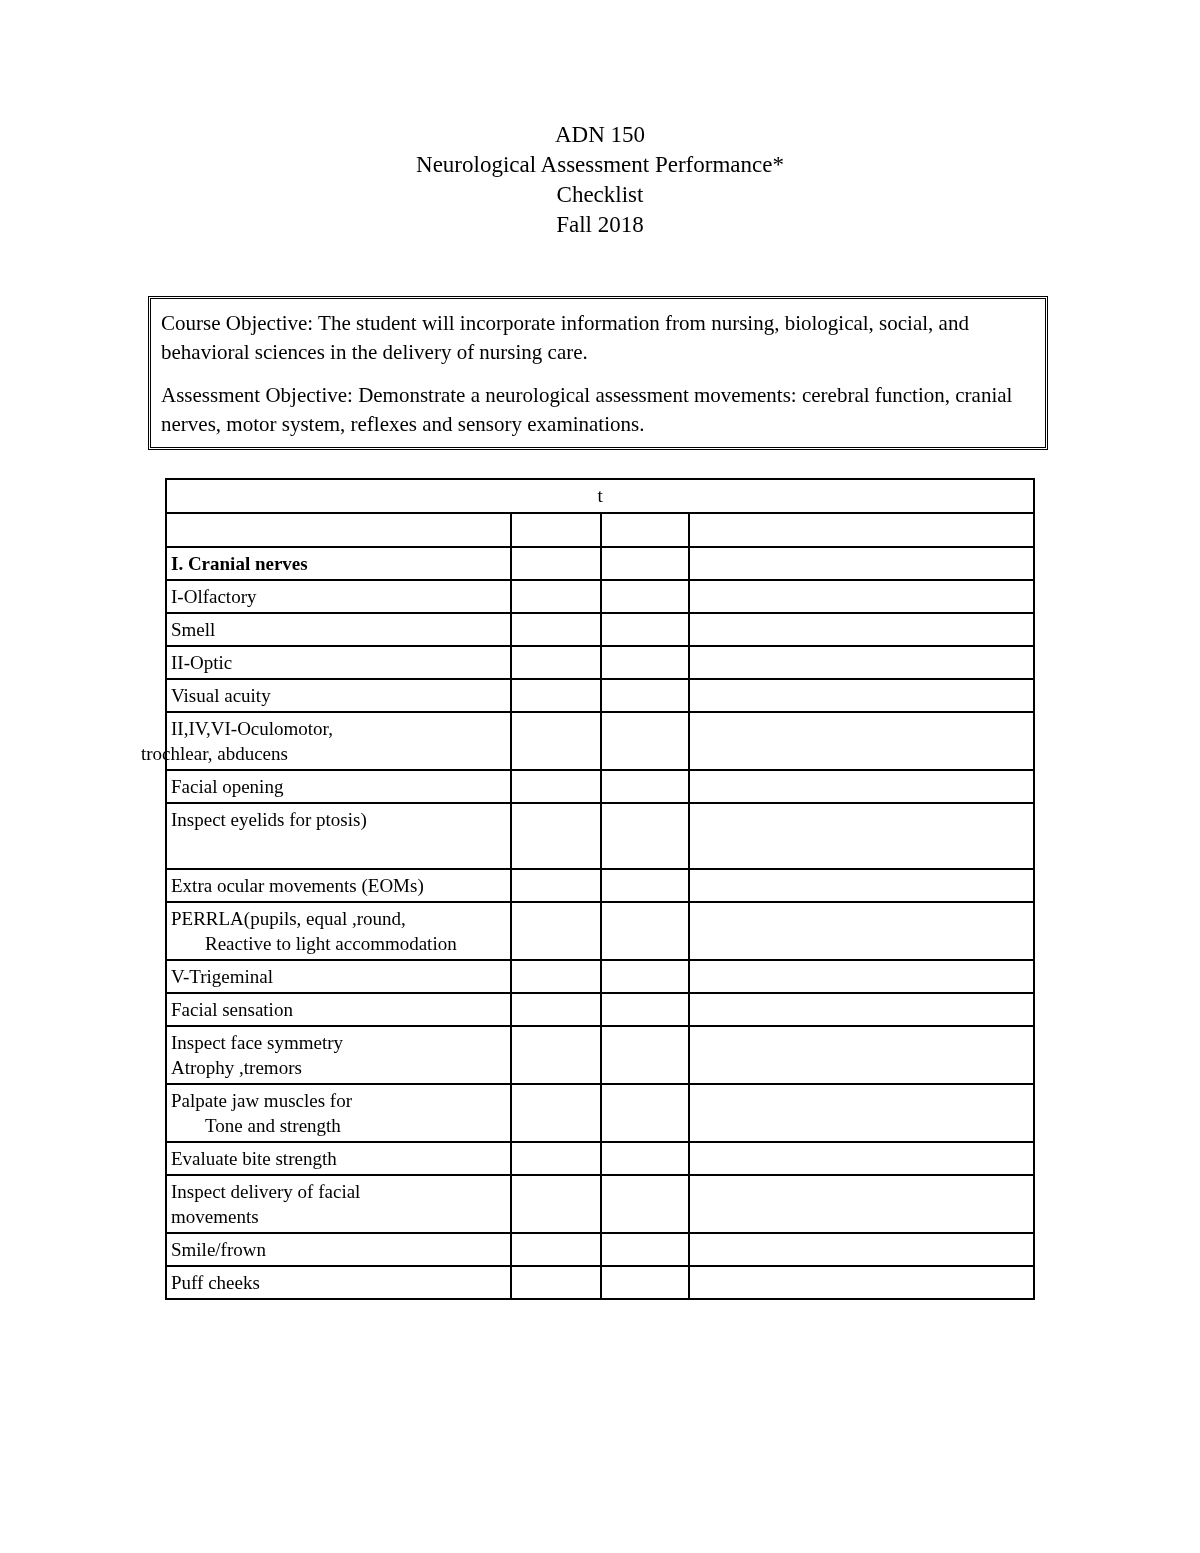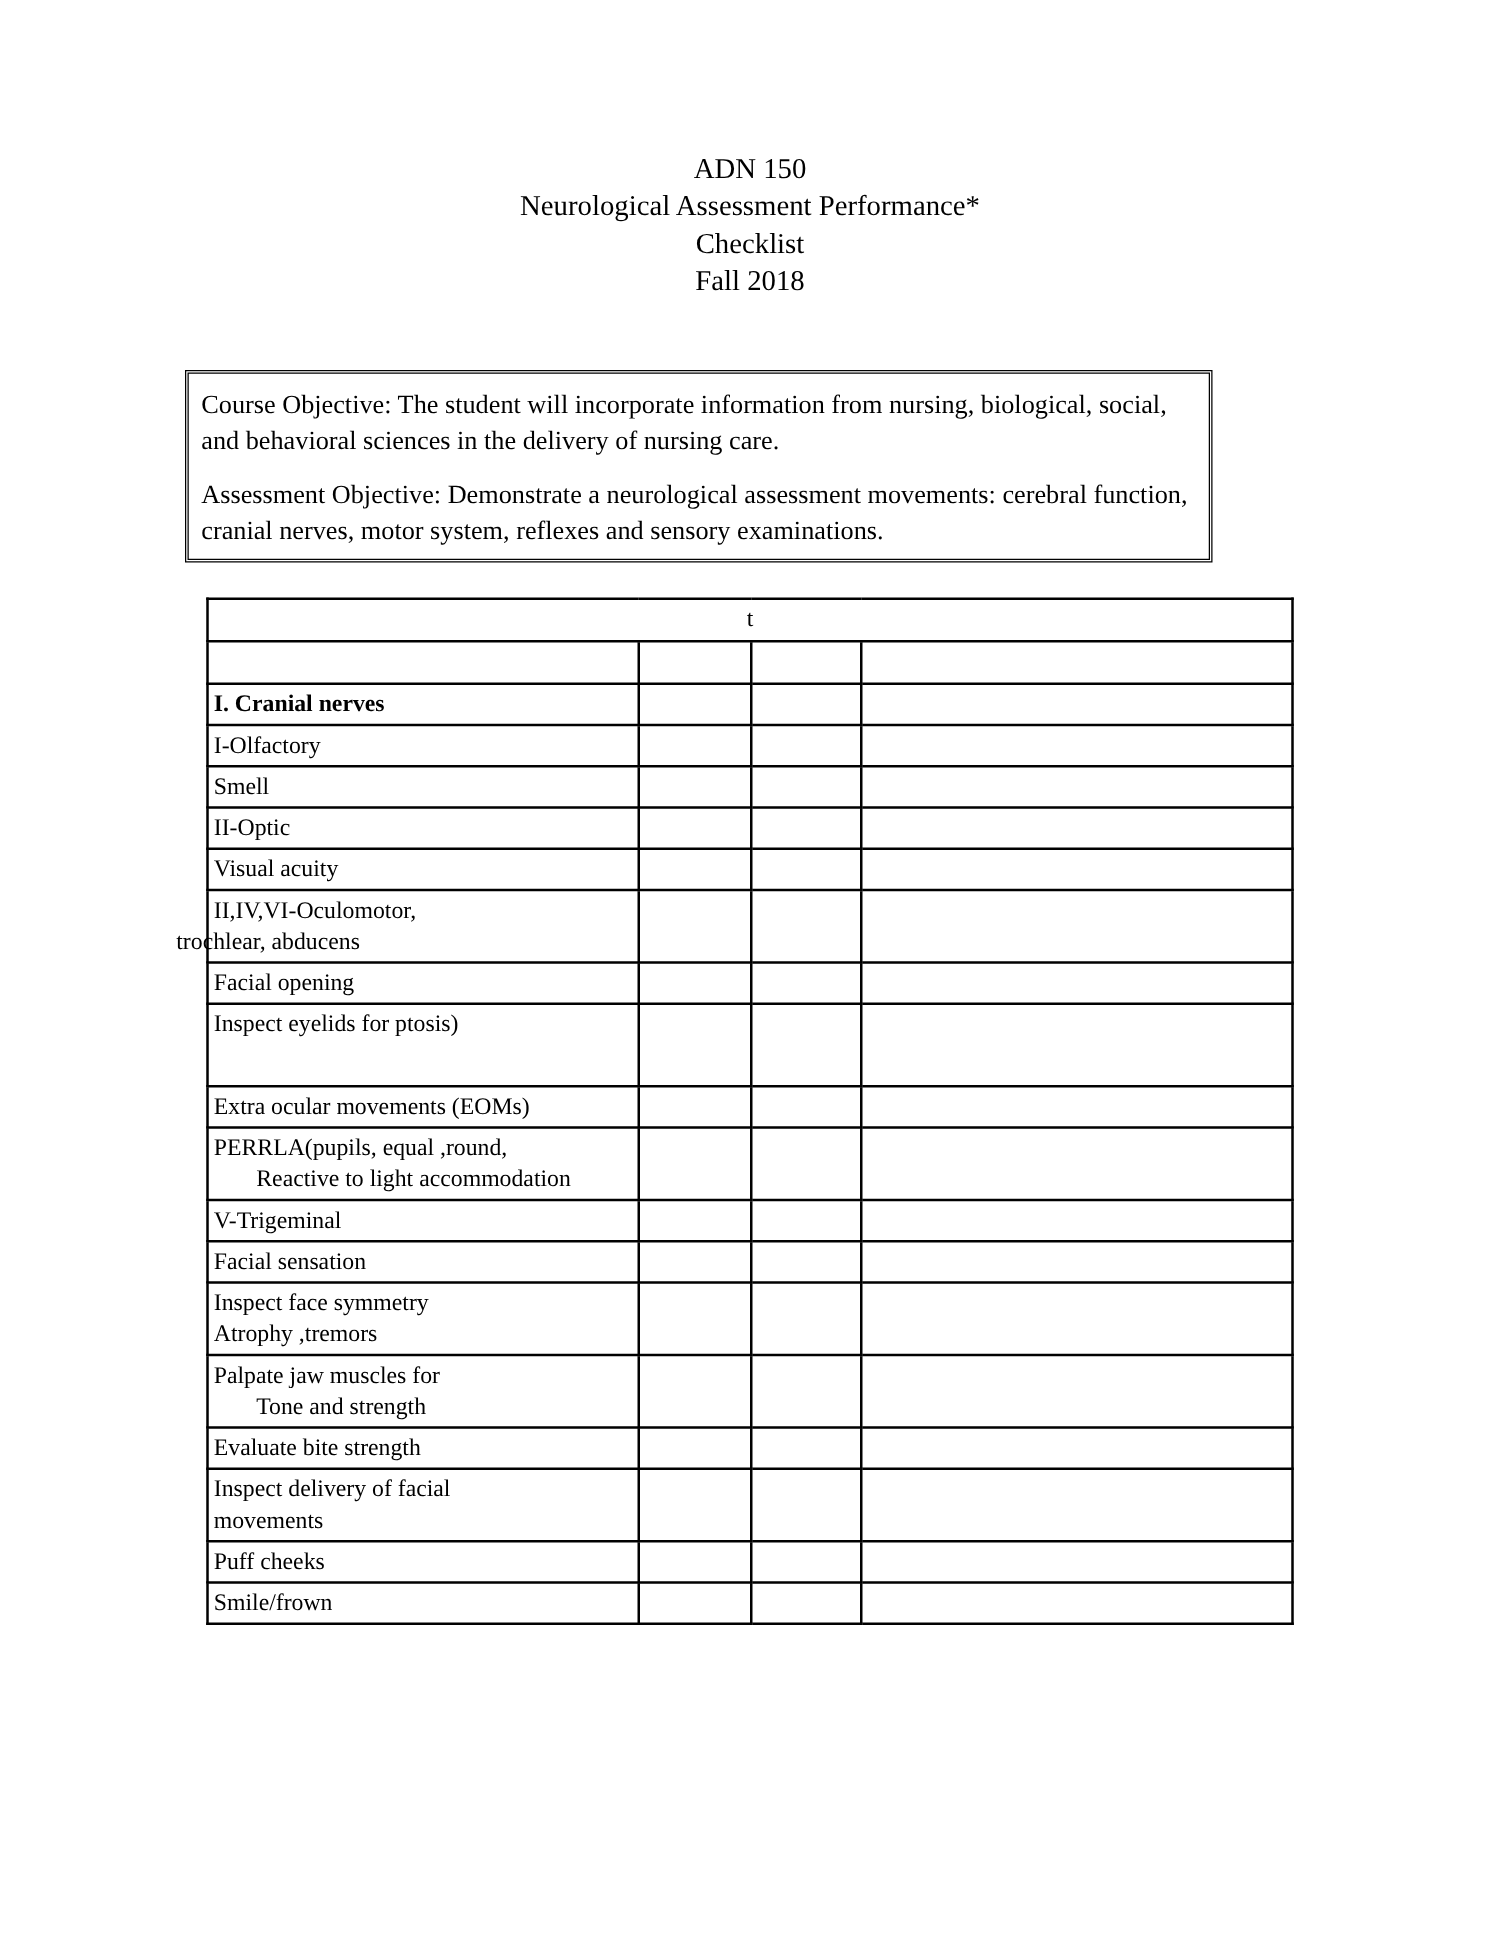--- a/index.html
+++ b/index.html
@@ -28,21 +28,21 @@
     font-size: 23px;
     line-height: 30px;
     white-space: pre;
   }
 
   
   .objectives-box {
     position: absolute;
     left: 148px;
     top: 296px;
-    width: 822px;
+    width: 900px;
     box-sizing: border-box;
     border: 3px double #000000;
     padding: 10px 10px 8px 10px;
     background: #ffffff;
   }
   .objective-para {
     font-size: 21px;
     line-height: 29px;
     margin: 0 0 14px 0;
   }
@@ -257,28 +257,28 @@
         <td class="lvl2">
           <span class="sub-line">Inspect delivery of facial</span>
           <span class="sub-line">movements</span>
         </td>
         <td></td>
         <td></td>
         <td></td>
       </tr>
       <tr>
         <td class="lvl3">
+          <span class="sub-line">Smile/frown</span>
+        </td>
+        <td></td>
+        <td></td>
+        <td></td>
+      </tr>
+      <tr>
+        <td class="lvl3">
           <span class="sub-line">Puff cheeks</span>
-        </td>
-        <td></td>
-        <td></td>
-        <td></td>
-      </tr>
-      <tr>
-        <td class="lvl3">
-          <span class="sub-line">Smile/frown</span>
         </td>
         <td></td>
         <td></td>
         <td></td>
       </tr>
     </tbody>
 </table>
 
 </body></html>

